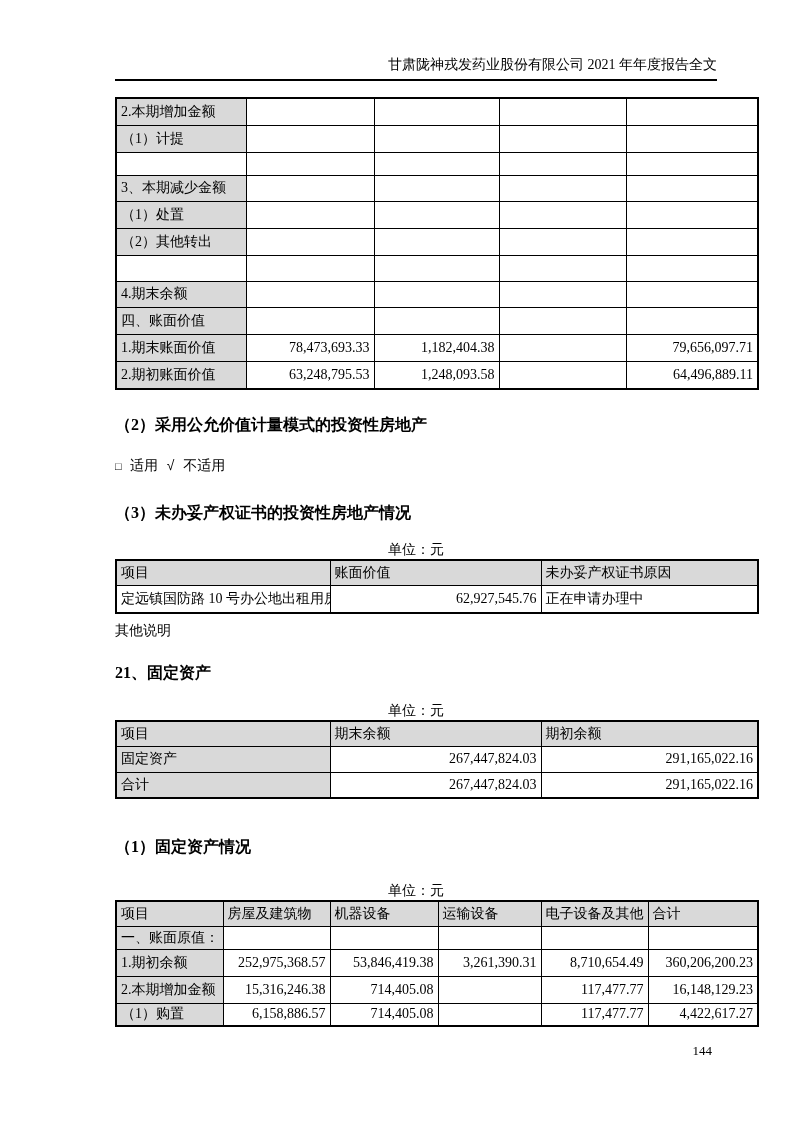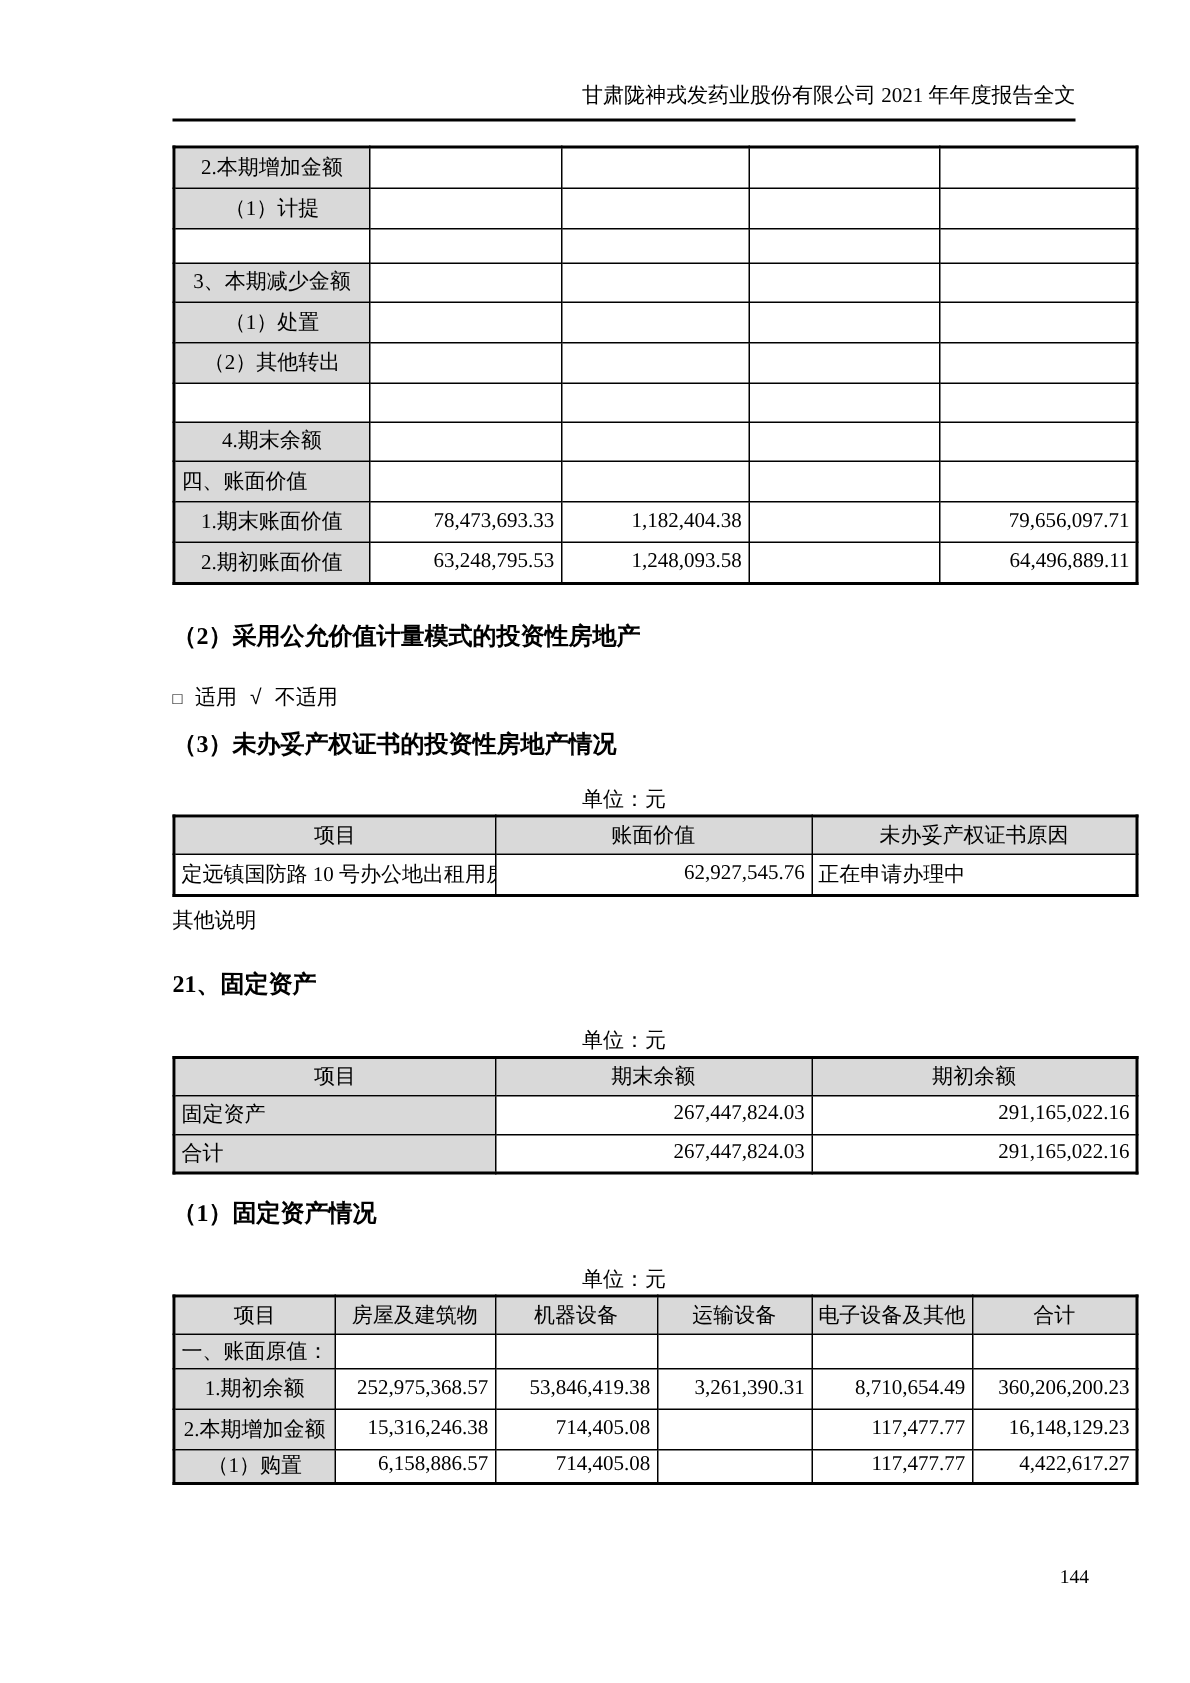--- a/index.html
+++ b/index.html
@@ -29,48 +29,48 @@
   td {
     border:1px solid #000;
     font-size:14px;
     padding:0 4px;
     vertical-align:middle;
     white-space:nowrap;
     overflow:hidden;
     box-sizing:border-box;
   }
   .shaded { background:#d9d9d9; }
-  .c { text-align:center; }
+  .c { text-align:left; }
   .l { text-align:left; }
   .r { text-align:right; }
   tr.rh27 td { height:27px; }
   tr.rh25 td { height:25px; }
   tr.rh23 td { height:23px; }
   tr.rh26 td { height:26px; }
   tr.rh28 td { height:28px; }
   .t-top { margin-top:16px; }
   .heading {
     font-weight:bold;
     font-size:16px;
     line-height:20px;
   }
   .h-2   { margin-top:25px; }
   .applicability { margin-top:23px; font-size:14px; line-height:17px;font-family:Liberation Mono, monospace; }
   .applicability .box { font-size:11px; }
-  .h-3   { margin-top:11px; }
+  .h-3   { margin-top:27px; }
   .unit  { text-align:center; font-size:14px; line-height:17px; }
   .unit-1 { margin-top:18px; margin-bottom:1px; }
   .note  { margin-top:8px; font-size:14px; line-height:17px; }
   .h-21  { margin-top:24px; }
   .unit-2 { margin-top:19px; margin-bottom:1px; }
-  .h-21-1 { margin-top:17px; }
+  .h-21-1 { margin-top:38px; }
   .unit-3 { margin-top:25px; margin-bottom:1px; }
   .page-number {
     position:absolute;
-    bottom:63px; right:67px;
+    bottom:63px; right:81px;
     font-size:13px;
   }
 </style>
 </head>
 <body>
 
 <div class="page">
 
   <div class="doc-header">甘肃陇神戎发药业股份有限公司 2021 年年度报告全文</div>
 

